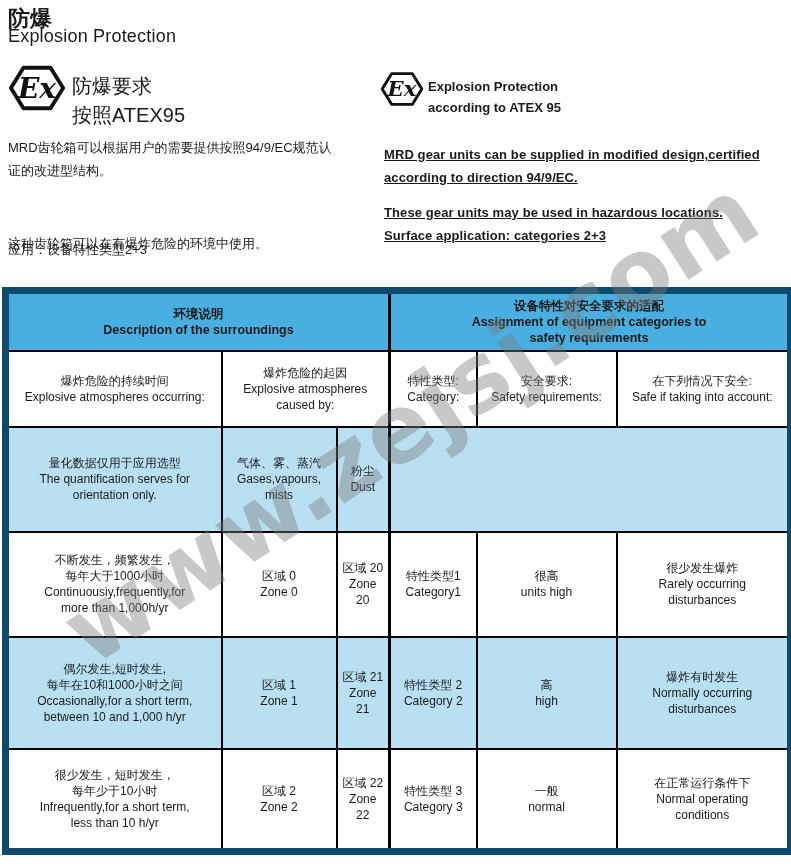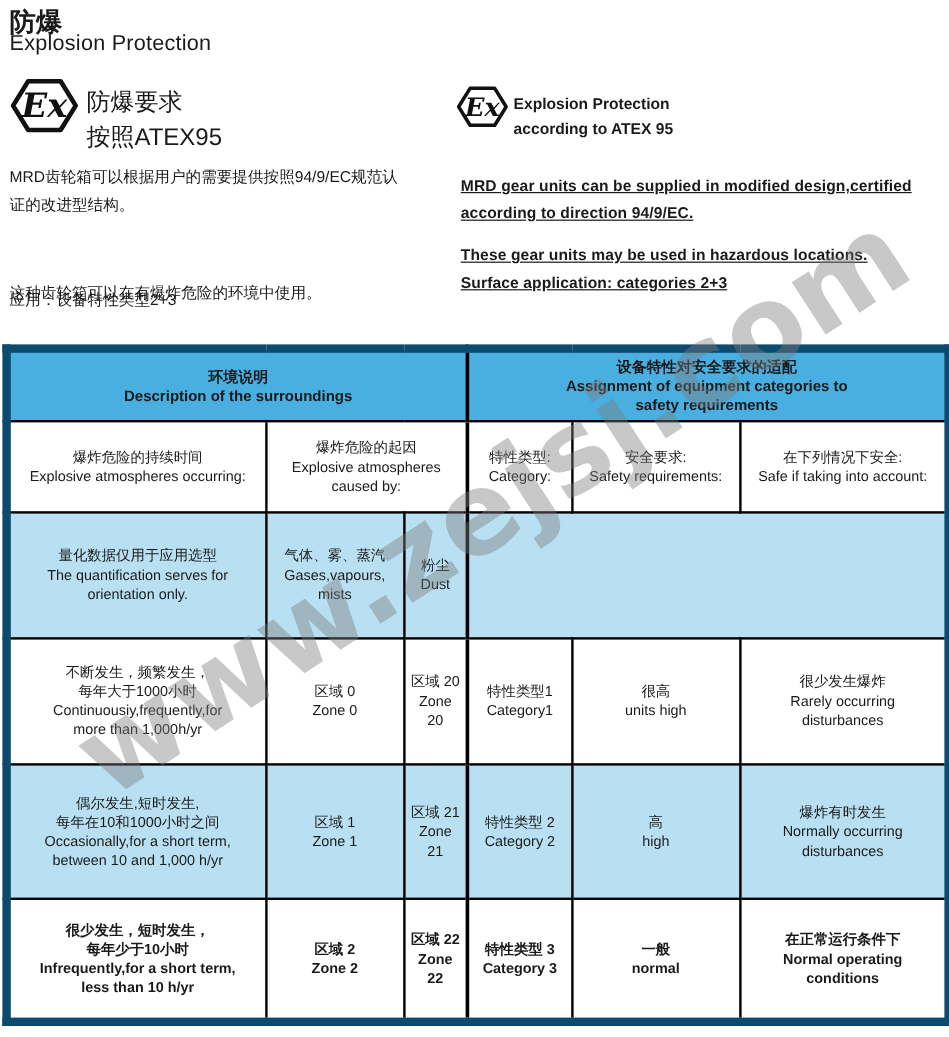--- a/index.html
+++ b/index.html
@@ -44,21 +44,21 @@
     text-align:center; vertical-align:middle;
     font-size:12px; line-height:16px; white-space:pre-line;
   }
   table.atex td.divL { border-left:3px solid #000; }
   tr.hdr1 td { background:var(--header-blue,#49afe0); font-weight:bold; font-size:12.5px; }
   tr.rowblue td { background:var(--row-blue,#b9e0f2); }
   tr.h60  { height:60px; }
   tr.h76  { height:76px;padding-left:16px; }
   tr.h105 { height:105px;border-radius:31px; }
   tr.h112 { height:112px; }
-  tr.h103 { height:103px;font-weight:bold; }
+  tr.h103 { height:103px; }
 
   
   .watermark {
     left:12px; top:378px; width:760px; text-align:center;
     transform:rotate(-33deg); transform-origin:center;
     font-size:95px; font-weight:bold; letter-spacing:1px;
     color:rgba(125,125,125,0.42);
     pointer-events:none; z-index:6;
     font-family:"DejaVu Sans",sans-serif;
   }

